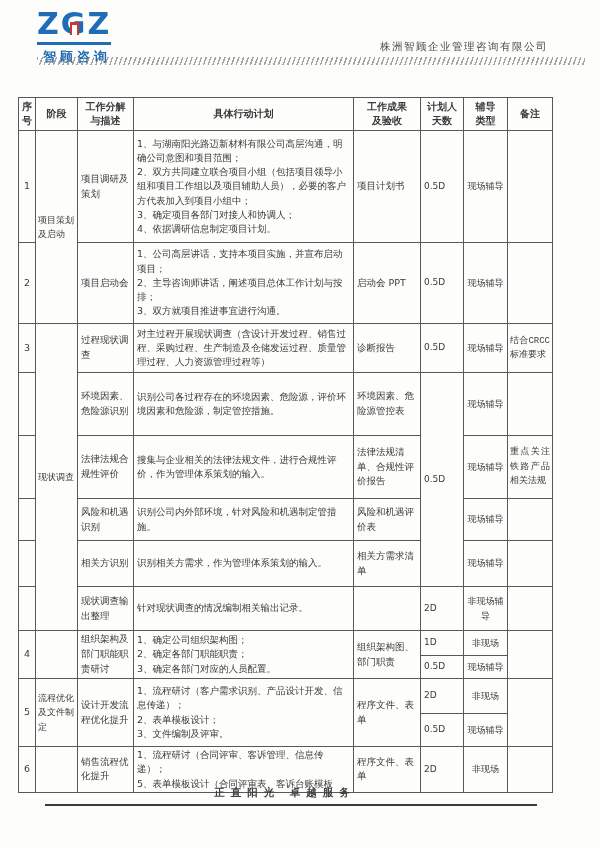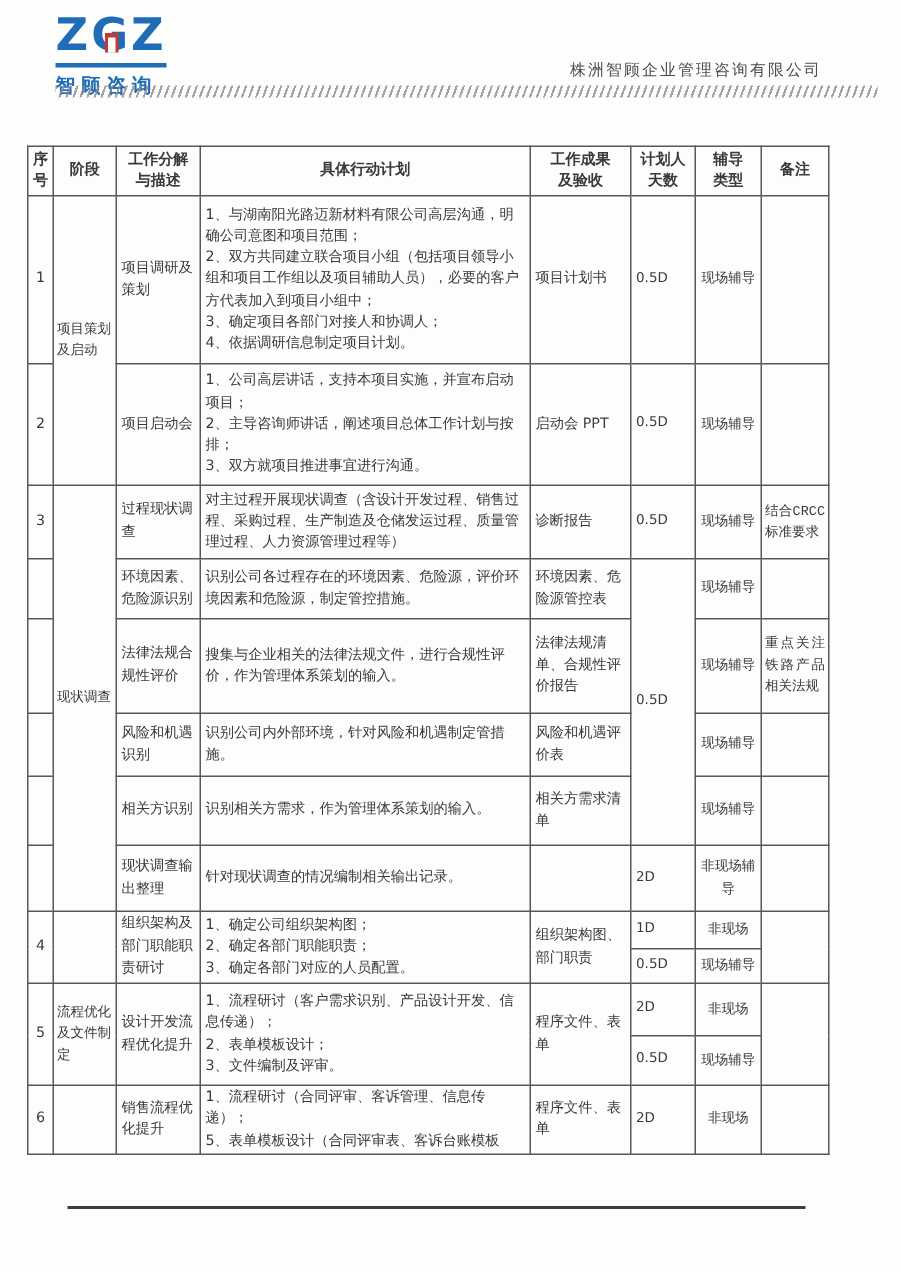--- a/index.html
+++ b/index.html
@@ -26,21 +26,21 @@
     position:absolute; left:33px; top:13px;
     width:9px; height:13px; background:#c23b2e;
   }
   .logo-red-accent::after {
     content:""; position:absolute; left:2px; top:3px;
     width:5px; height:10px; background:#fdfdfc;
   }
   .logo-bar { width:74px; height:3px; background:#1f6db6; margin-top:3px; }
   .logo-sub {
     margin-top:3px; font-size:13px; font-weight:bold;
-    color:#1f6db6; letter-spacing:4px; white-space:nowrap;
+    color:#1f6db6; letter-spacing:4px; white-space:nowrap;text-align:center;
   }
   .company-name {
     position:absolute; top:40px; right:52px;
     font-size:10.5px; font-weight:normal; color:#4c4c4c;
     letter-spacing:1.5px;
     font-family:"DejaVu Serif", serif;
   }
   .hatch-rule {
     position:absolute; left:37px; top:57px; width:548px; height:8px;
     background:repeating-linear-gradient(110deg, #8d8d8d 0 1.4px, transparent 1.4px 4.4px);
@@ -73,21 +73,21 @@
   td.c-result{ text-align:left; line-height:1.55; }
   td.c-days { font-size:9px; }
   td.c-type { text-align:center; font-size:9px; padding:1px 2px; line-height:1.6; }
   td.c-note { text-align:justify; font-size:9px; padding:1px 2px; line-height:1.6;font-family:Liberation Mono, monospace; }
 
   
   tr.h-head { height:33px; }
   tr.h-r1  { height:112px; }
   tr.h-r2  { height:81px; }
   tr.h-r3  { height:49px; }
-  tr.h-r4  { height:40px; }
+  tr.h-r4  { height:63px; }
   tr.h-r5  { height:63px; }
   tr.h-r6  { height:42px; }
   tr.h-r7  { height:46px;margin-top:27px; }
   tr.h-r8  { height:44px; }
   tr.h-r9a { height:25px; }
   tr.h-r9b { height:23px; }
   tr.h-r10a{ height:35px; }
   tr.h-r10b{ height:33px; }
   tr.h-r11 { height:35px; }
 
@@ -270,15 +270,16 @@
       <td class="c-plan">1、流程研讨（合同评审、客诉管理、信息传递）；
 5、表单模板设计（合同评审表、客诉台账模板</td>
       <td class="c-result">程序文件、表单</td>
       <td class="c-days">2D</td>
       <td class="c-type">非现场</td>
       <td class="c-note"></td>
     </tr>
   </tbody>
     </table>
 
+  <div class="footer-slogan">正直阳光  卓越服务</div>
   <div class="footer-rule"></div>
 
 </div>
 
 </body></html>

